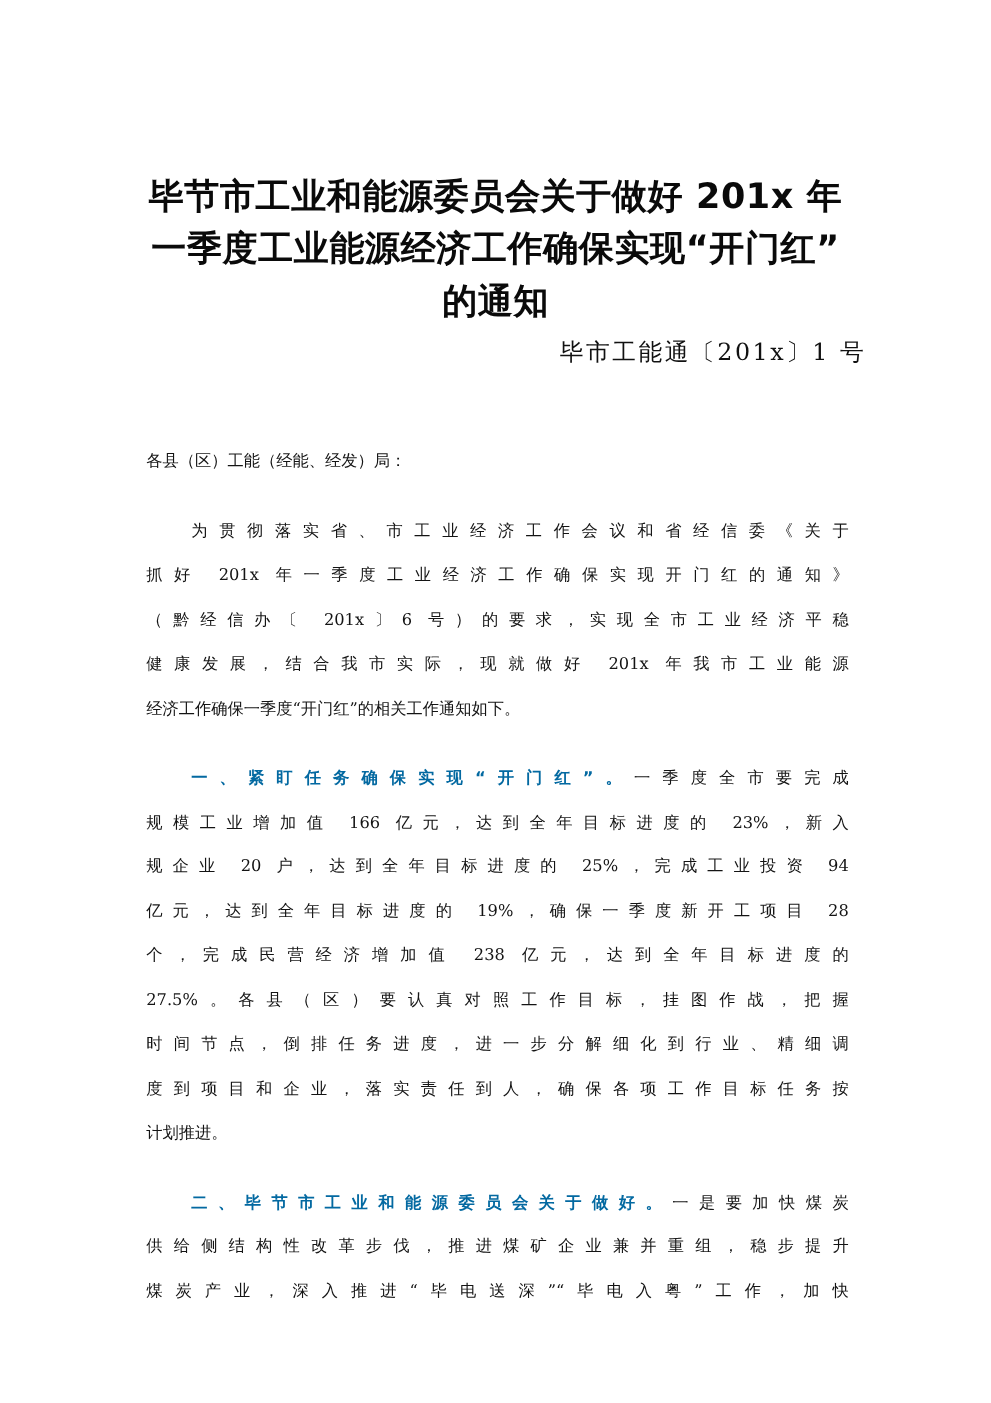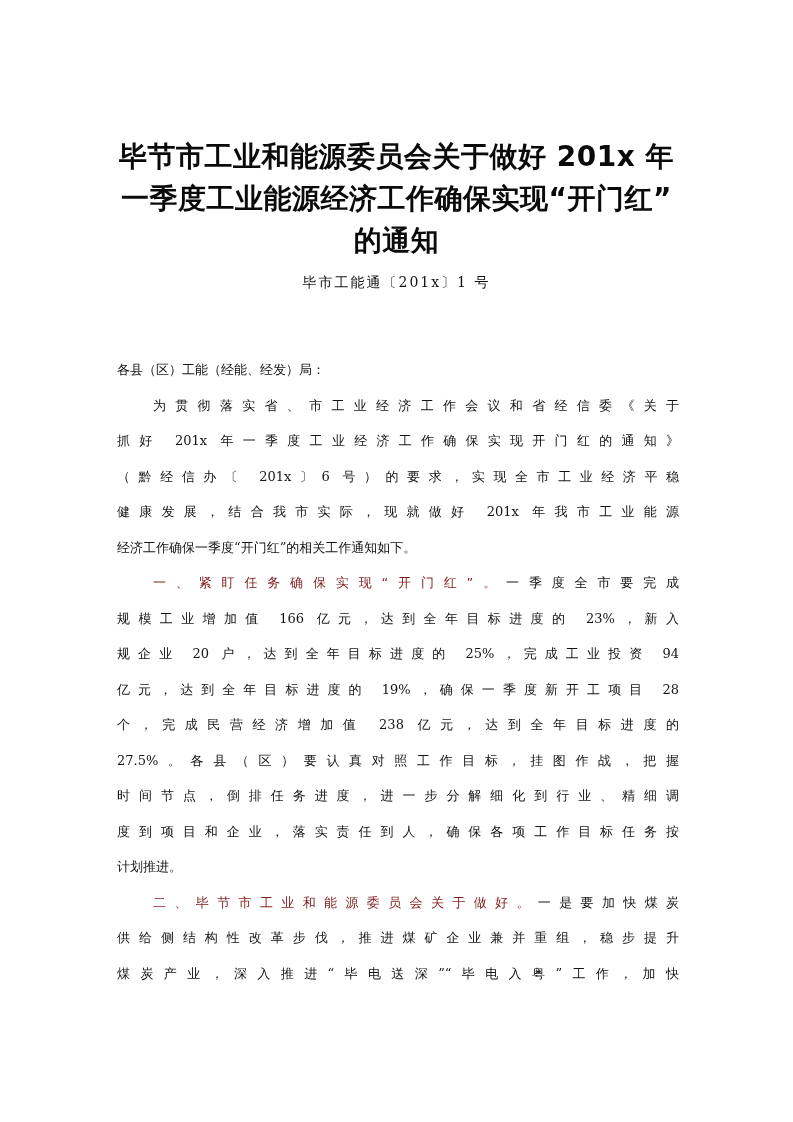--- a/index.html
+++ b/index.html
@@ -38,22 +38,22 @@
     }
     .title .line {
       display: block;
       white-space: nowrap;
     }
     .doc-number {
       position: absolute;
       left: 100px;
       top: 270px;
       width: 593px;
-      text-align: center;
-      font-size: 14px;
+      text-align: right;
+      font-size: 19px;
       line-height: 24px;
       letter-spacing: 2px;
       color: #111;
     }
     .body-text {
       position: absolute;
       left: 117px;
       top: 352px;
       width: 562px;
       font-size: 13px;
@@ -65,25 +65,26 @@
       white-space: nowrap;
       text-align: justify;
       text-align-last: justify;
       height: 35.5px;
     }
     .body-text .ln.last {
       text-align-last: left;
     }
     .body-text .ln.indent {
       padding-left: 36px;
+      margin-top: 20px;
     }
     .heading-bold {
       font-family: "DejaVu Sans", "Liberation Sans", sans-serif;
-      font-weight: normal;
-      color: #7f1d1d;
+      font-weight: bold;
+      color: #0369a1;
     }
   </style>
 </head>
 <body>
 
 <div class="page">
 
   <div class="title">
     <span class="line">毕节市工业和能源委员会关于做好 201x 年</span>
     <span class="line">一季度工业能源经济工作确保实现“开门红”</span>

